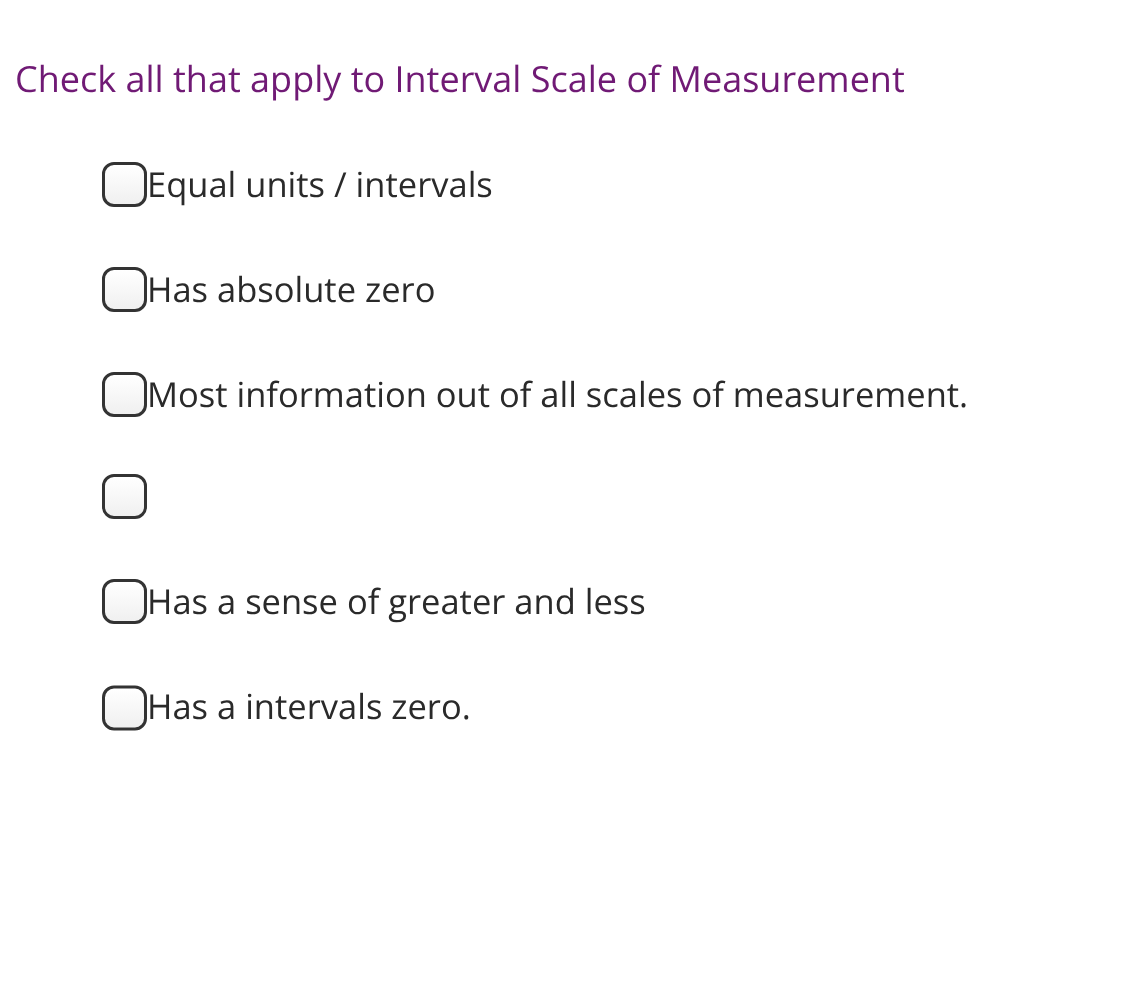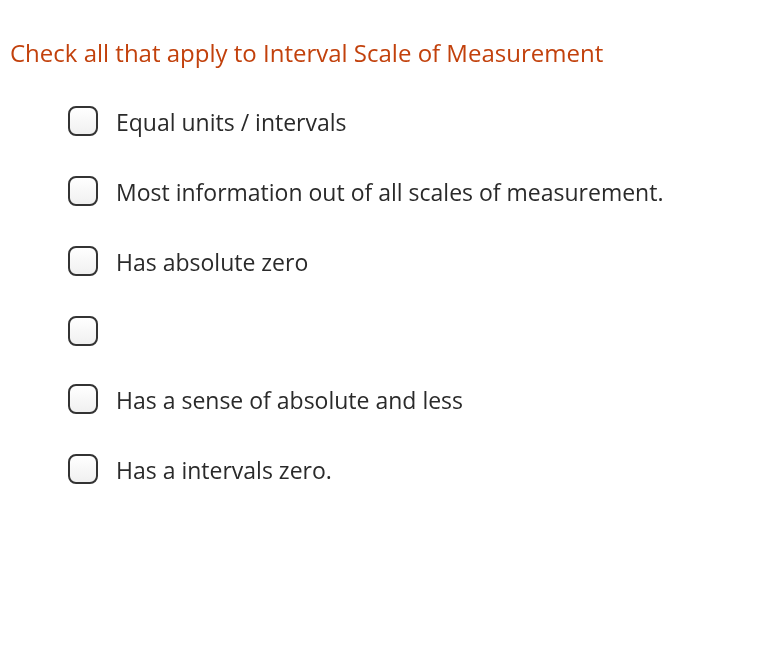--- a/index.html
+++ b/index.html
@@ -12,30 +12,29 @@
       background: #ffffff;
       color: #2a2a2a;
       width: 757px;
       padding: 36px 10px 36px 10px;
     }
     .question-prompt {
       font-size: 24px;
       font-weight: 400;
       margin-bottom: 36px;
       line-height: 1.4;
-      color: #c2410c;
+      color: #701a75;
     }
     .options-list {
       padding-left: 58px;
     }
     .option-item {
       display: flex;
-      align-items: flex-start;
+      align-items: flex-end;
       margin-bottom: 38px;
-      gap: 18px;
     }
     .checkbox {
       width: 30px;
       height: 30px;
       border: 2px solid #333333;
       border-radius: 8px;
       background: linear-gradient(to bottom, #ffffff 0%, #f0f0f0 100%);
       cursor: pointer;
       flex-shrink: 0;
       display: inline-block;
@@ -64,30 +63,30 @@
 
 <div class="question-prompt">Check all that apply to Interval Scale of Measurement</div>
 
 <div class="options-list">
   <div class="option-item">
     <input type="checkbox" class="checkbox" style="">
     <label class="option-label">Equal units / intervals</label>
   </div>
   <div class="option-item">
     <input type="checkbox" class="checkbox" style="">
-    <label class="option-label">Most information out of all scales of measurement.</label>
+    <label class="option-label">Has absolute zero</label>
   </div>
   <div class="option-item">
     <input type="checkbox" class="checkbox" style="">
-    <label class="option-label">Has absolute zero</label>
+    <label class="option-label">Most information out of all scales of measurement.</label>
   </div>
   <div class="option-item">
     <input type="checkbox" class="checkbox" style="">
   </div>
   <div class="option-item">
     <input type="checkbox" class="checkbox" style="">
-    <label class="option-label">Has a sense of absolute and less</label>
+    <label class="option-label">Has a sense of greater and less</label>
   </div>
   <div class="option-item">
     <input type="checkbox" class="checkbox" style="">
     <label class="option-label">Has a intervals zero.</label>
   </div>
 </div>
 
 </body></html>

